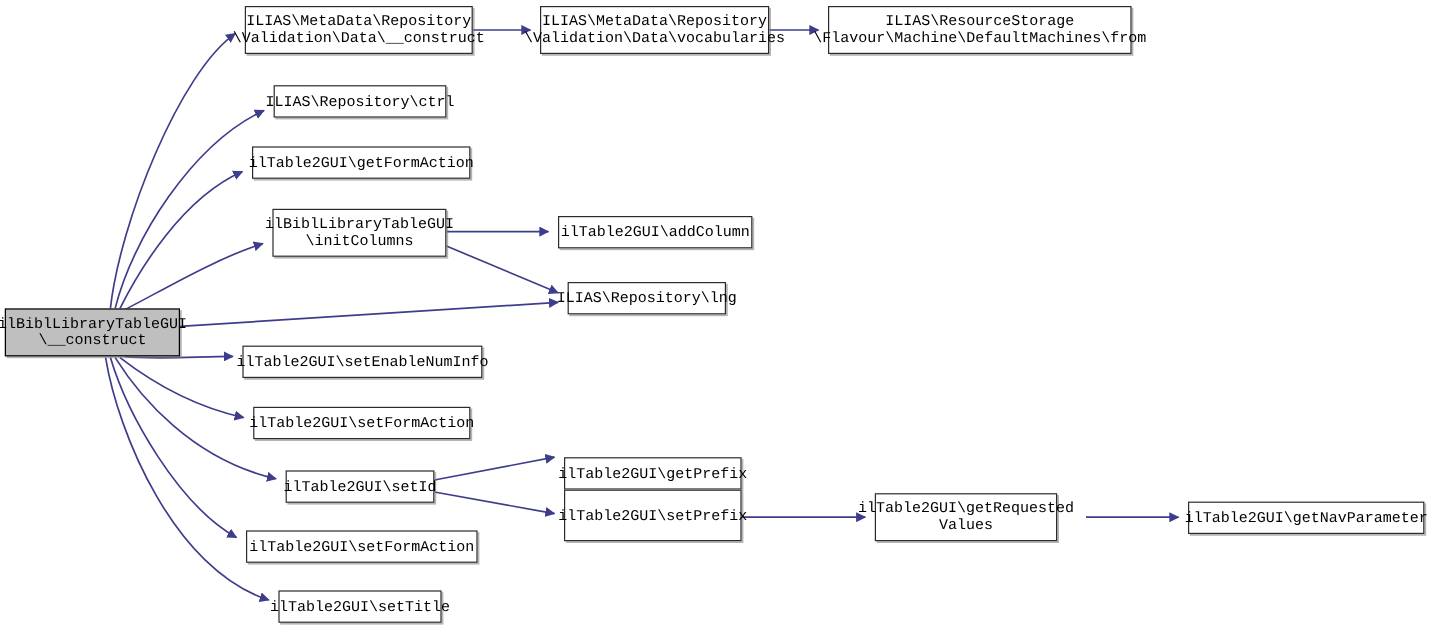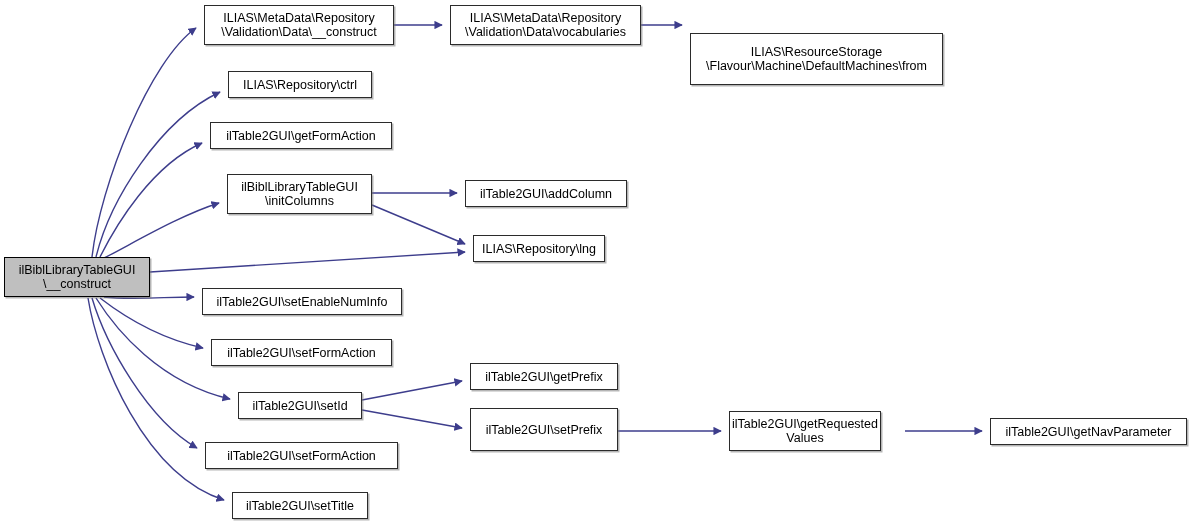--- a/index.html
+++ b/index.html
@@ -24,20 +24,21 @@
     font-size: 12.5px;
     line-height: 14px;
     letter-spacing: 0px;
     display: flex;
     align-items: center;
     justify-content: center;
     text-align: center;
     padding: 0 13px;
     white-space: pre-line;
     box-shadow: 1.5px 1.5px 0 0 rgba(120,120,120,0.55);
+    font-family: Liberation Mono, monospace;
   }
   .node.root {
     background: #bfbfbf;
     border-color: #000000;
   }
   svg.edges {
     position: absolute;
     left: 0;
     top: 0;
     width: 1195px;
@@ -76,32 +77,32 @@
         <path d="M 88,298 C 98,360 145,475 224,500" fill="none" stroke="#3d3d8c" stroke-width="1.4" marker-end="url(#arrow)"></path>
       </g>
   </svg>
   <div id="node-layer">
       <div class="node root" style="left: 4px; top: 257px; width: 146px; height: 40px;"><span>ilBiblLibraryTableGUI
 \__construct</span></div>
       <div class="node" style="left: 204px; top: 5px; width: 190px; height: 40px;"><span>ILIAS\MetaData\Repository
 \Validation\Data\__construct</span></div>
       <div class="node" style="left: 450px; top: 5px; width: 191px; height: 40px;"><span>ILIAS\MetaData\Repository
 \Validation\Data\vocabularies</span></div>
-      <div class="node" style="left: 690px; top: 5px; width: 253px; height: 52px; margin-top: 28px;"><span>ILIAS\ResourceStorage
+      <div class="node" style="left: 690px; top: 5px; width: 253px; height: 40px;"><span>ILIAS\ResourceStorage
 \Flavour\Machine\DefaultMachines\from</span></div>
       <div class="node" style="left: 228px; top: 71px; width: 144px; height: 27px;"><span>ILIAS\Repository\ctrl</span></div>
       <div class="node" style="left: 210px; top: 122px; width: 182px; height: 27px;"><span>ilTable2GUI\getFormAction</span></div>
       <div class="node" style="left: 227px; top: 174px; width: 145px; height: 40px;"><span>ilBiblLibraryTableGUI
 \initColumns</span></div>
       <div class="node" style="left: 465px; top: 180px; width: 162px; height: 27px;"><span>ilTable2GUI\addColumn</span></div>
       <div class="node" style="left: 473px; top: 235px; width: 132px; height: 27px;"><span>ILIAS\Repository\lng</span></div>
       <div class="node" style="left: 202px; top: 288px; width: 200px; height: 27px;"><span>ilTable2GUI\setEnableNumInfo</span></div>
       <div class="node" style="left: 211px; top: 339px; width: 181px; height: 27px;"><span>ilTable2GUI\setFormAction</span></div>
       <div class="node" style="left: 238px; top: 392px; width: 124px; height: 27px;"><span>ilTable2GUI\setId</span></div>
-      <div class="node" style="left: 470px; top: 363px; width: 148px; height: 27px;"><span>ilTable2GUI\getPrefix</span></div>
+      <div class="node" style="left: 470px; top: 381px; width: 148px; height: 27px;"><span>ilTable2GUI\getPrefix</span></div>
       <div class="node" style="left: 470px; top: 408px; width: 148px; height: 43px;"><span>ilTable2GUI\setPrefix</span></div>
       <div class="node" style="left: 729px; top: 411px; width: 152px; height: 40px;"><span>ilTable2GUI\getRequested
 Values</span></div>
       <div class="node" style="left: 990px; top: 418px; width: 197px; height: 27px;"><span>ilTable2GUI\getNavParameter</span></div>
       <div class="node" style="left: 205px; top: 442px; width: 193px; height: 27px;"><span>ilTable2GUI\setFormAction</span></div>
       <div class="node" style="left: 232px; top: 492px; width: 136px; height: 27px;"><span>ilTable2GUI\setTitle</span></div>
     </div>
 </div>
 
 </body></html>

